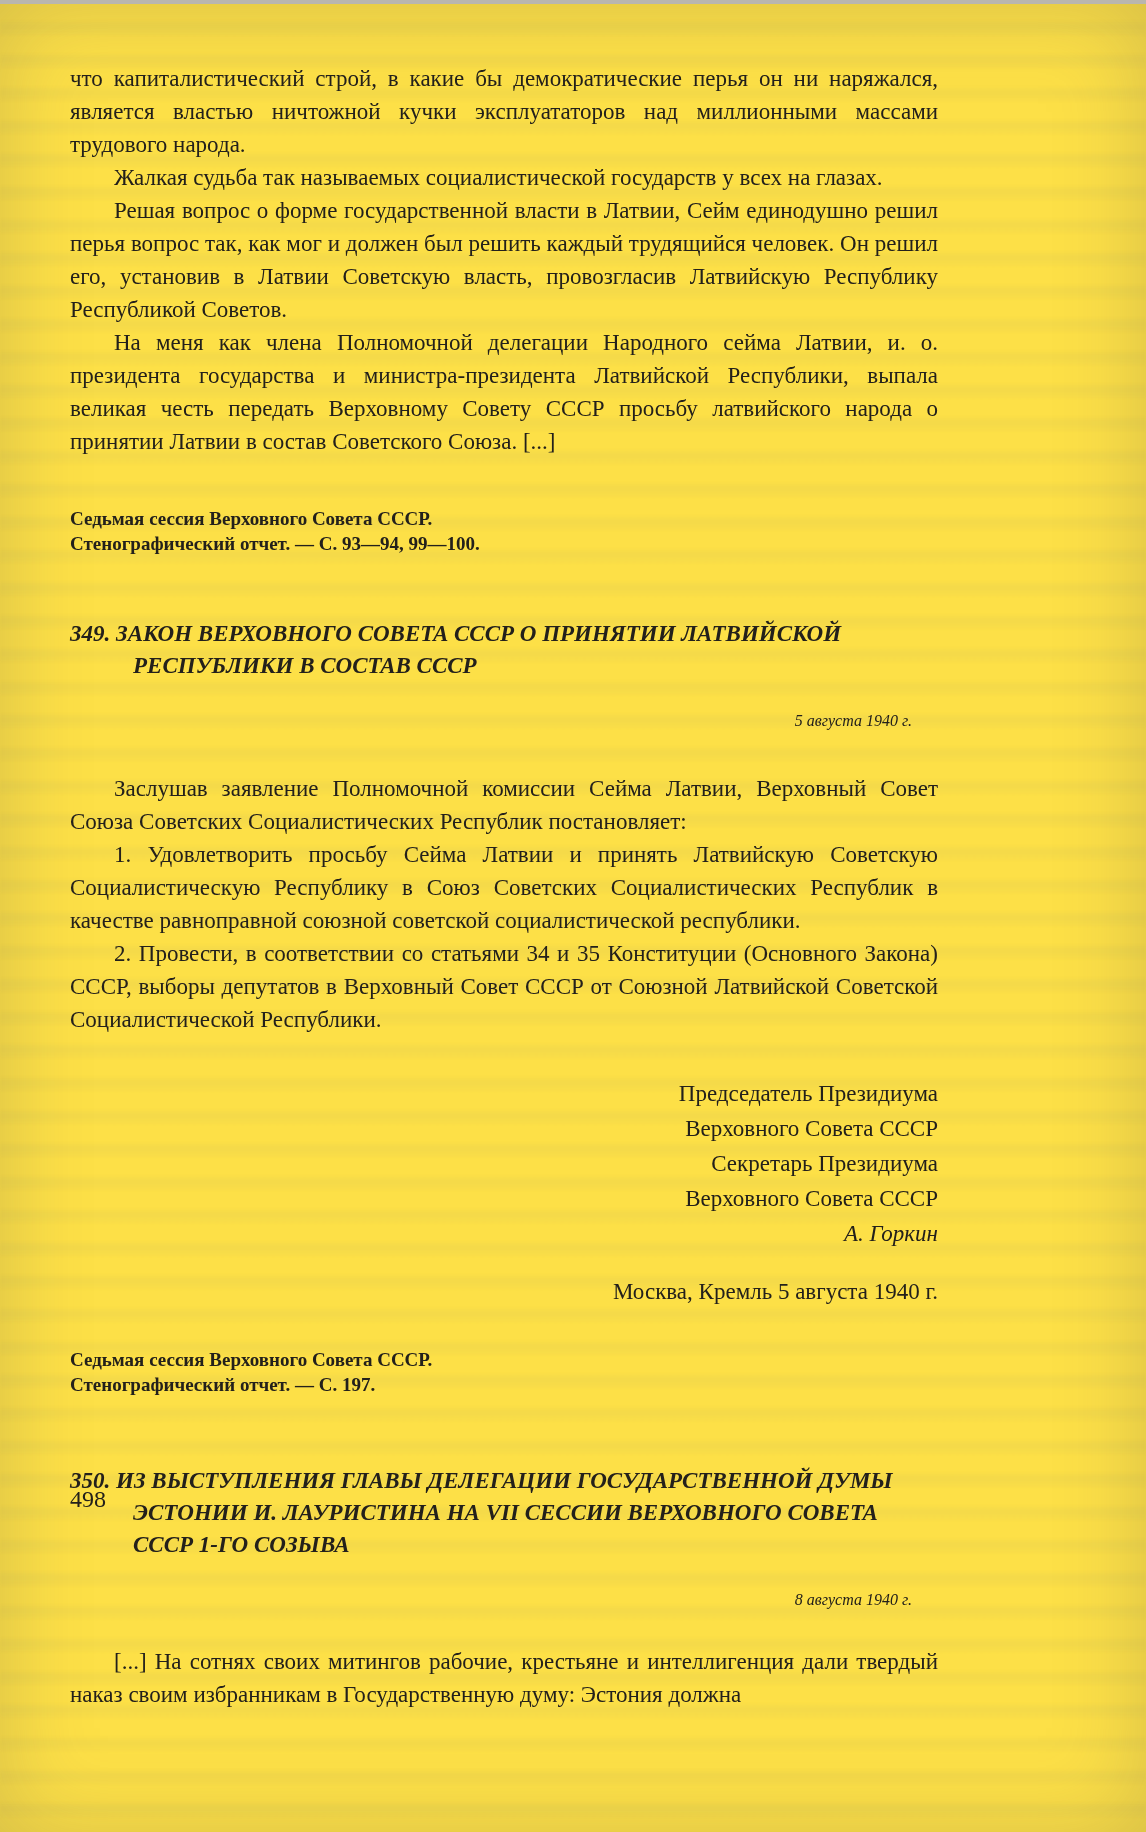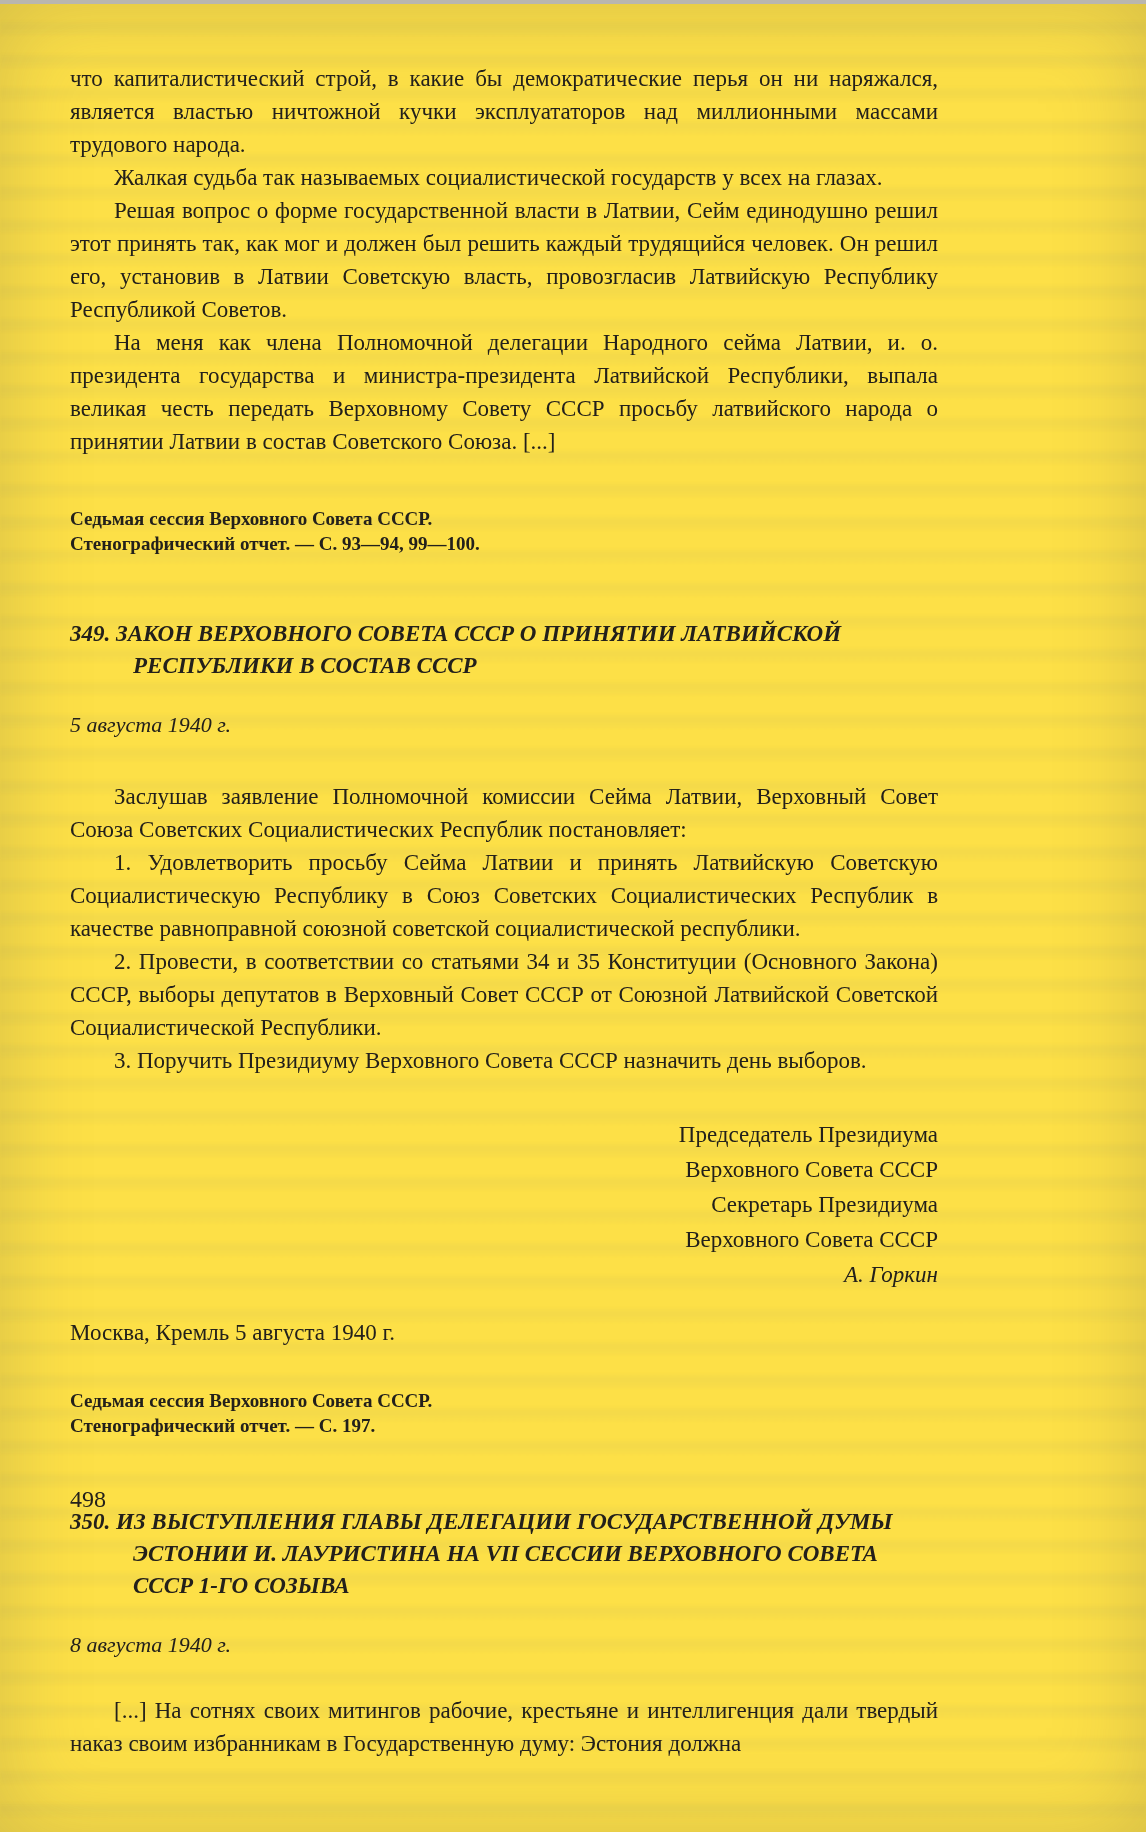--- a/index.html
+++ b/index.html
@@ -54,35 +54,37 @@
     font-size: 23px;
     line-height: 32px;
     font-weight: bold;
     text-align: left;
     padding-left: 63px;
     text-indent: -63px;
     margin: 0;
     font-style: italic;
   }
   .doc-date {
-    font-size: 22px;
+    font-size: 16px;
     font-style: italic;
+    text-align: right;
     padding-right: 26px;
     margin: 0;
   }
   .signature-block {
     text-align: right;
     font-size: 23px;
     line-height: 35px;
     margin: 0;
   }
   .signature-block .name { font-style: italic; }
   .place-date {
     font-size: 23px;
     margin: 0;
+    text-align: right;
   }
   .page-number {
     position: absolute;
     left: 70px;
     top: 1482px;
     font-size: 24px;
     text-align: right;
   }
   .mt-48 { margin-top: 48px; }
   .mt-62 { margin-top: 62px; }
@@ -97,38 +99,37 @@
 <body>
 
 <div class="page">
   <div class="bleed-through"></div>
 
   <div class="content">
 
     <section>
       <p class="body-text">что капиталистический строй, в какие бы демократические перья он ни наряжался, является властью ничтожной кучки эксплуататоров над миллионными массами трудового народа.</p>
       <p class="body-text indent">Жалкая судьба так называемых социалистической государств у всех на глазах.</p>
-      <p class="body-text indent">Решая вопрос о форме государственной власти в Латвии, Сейм единодушно решил этот принять так, как мог и должен был решить каждый трудящийся человек. Он решил его, установив в Латвии Советскую власть, провозгласив Латвийскую Республику Республикой Советов.</p>
+      <p class="body-text indent">Решая вопрос о форме государственной власти в Латвии, Сейм единодушно решил перья вопрос так, как мог и должен был решить каждый трудящийся человек. Он решил его, установив в Латвии Советскую власть, провозгласив Латвийскую Республику Республикой Советов.</p>
       <p class="body-text indent">На меня как члена Полномочной делегации Народного сейма Латвии, и. о. президента государства и министра-президента Латвийской Республики, выпала великая честь передать Верховному Совету СССР просьбу латвийского народа о принятии Латвии в состав Советского Союза. [...]</p>
     </section>
 
     <div class="citation-block mt-48">
       <p class="citation">Седьмая сессия Верховного Совета СССР.</p>
       <p class="citation">Стенографический отчет. — С. 93—94, 99—100.</p>
     </div>
 
     <section>
       <h2 class="doc-heading mt-62">349. ЗАКОН ВЕРХОВНОГО СОВЕТА СССР О ПРИНЯТИИ ЛАТВИЙСКОЙ РЕСПУБЛИКИ В СОСТАВ СССР</h2>
       <p class="doc-date mt-30">5 августа 1940 г.</p>
 
       <div class="mt-42">
         <p class="body-text indent">Заслушав заявление Полномочной комиссии Сейма Латвии, Верховный Совет Союза Советских Социалистических Республик постановляет:</p>
         <p class="body-text indent">1. Удовлетворить просьбу Сейма Латвии и принять Латвийскую Советскую Социалистическую Республику в Союз Советских Социалистических Республик в качестве равноправной союзной советской социалистической республики.</p>
         <p class="body-text indent">2. Провести, в соответствии со статьями 34 и 35 Конституции (Основного Закона) СССР, выборы депутатов в Верховный Совет СССР от Союзной Латвийской Советской Социалистической Республики.</p>
-        <p class="body-text indent">3. Поручить Президиуму Верховного Совета СССР назначить день выборов.</p>
       </div>
 
       <div class="signature-block mt-40">
         <div>Председатель Президиума</div>
         <div>Верховного Совета СССР</div>
         <div>Секретарь Президиума</div>
         <div>Верховного Совета СССР</div>
         <div class="name">А. Горкин</div>
       </div>
 

